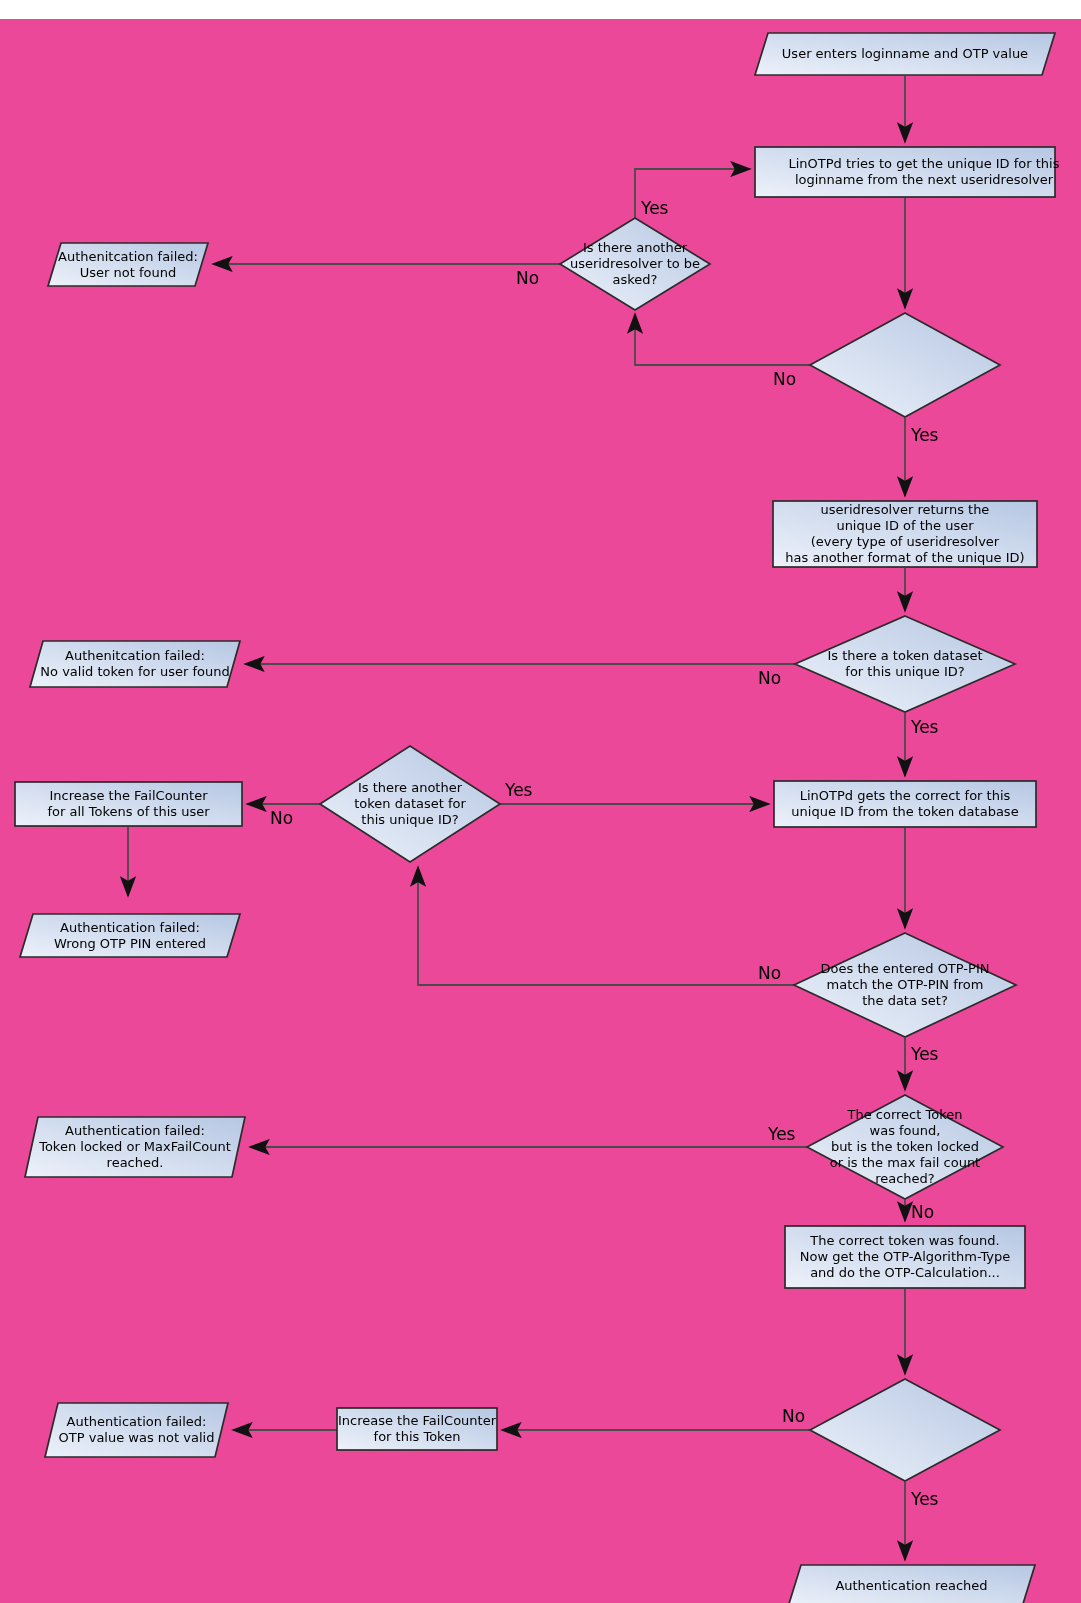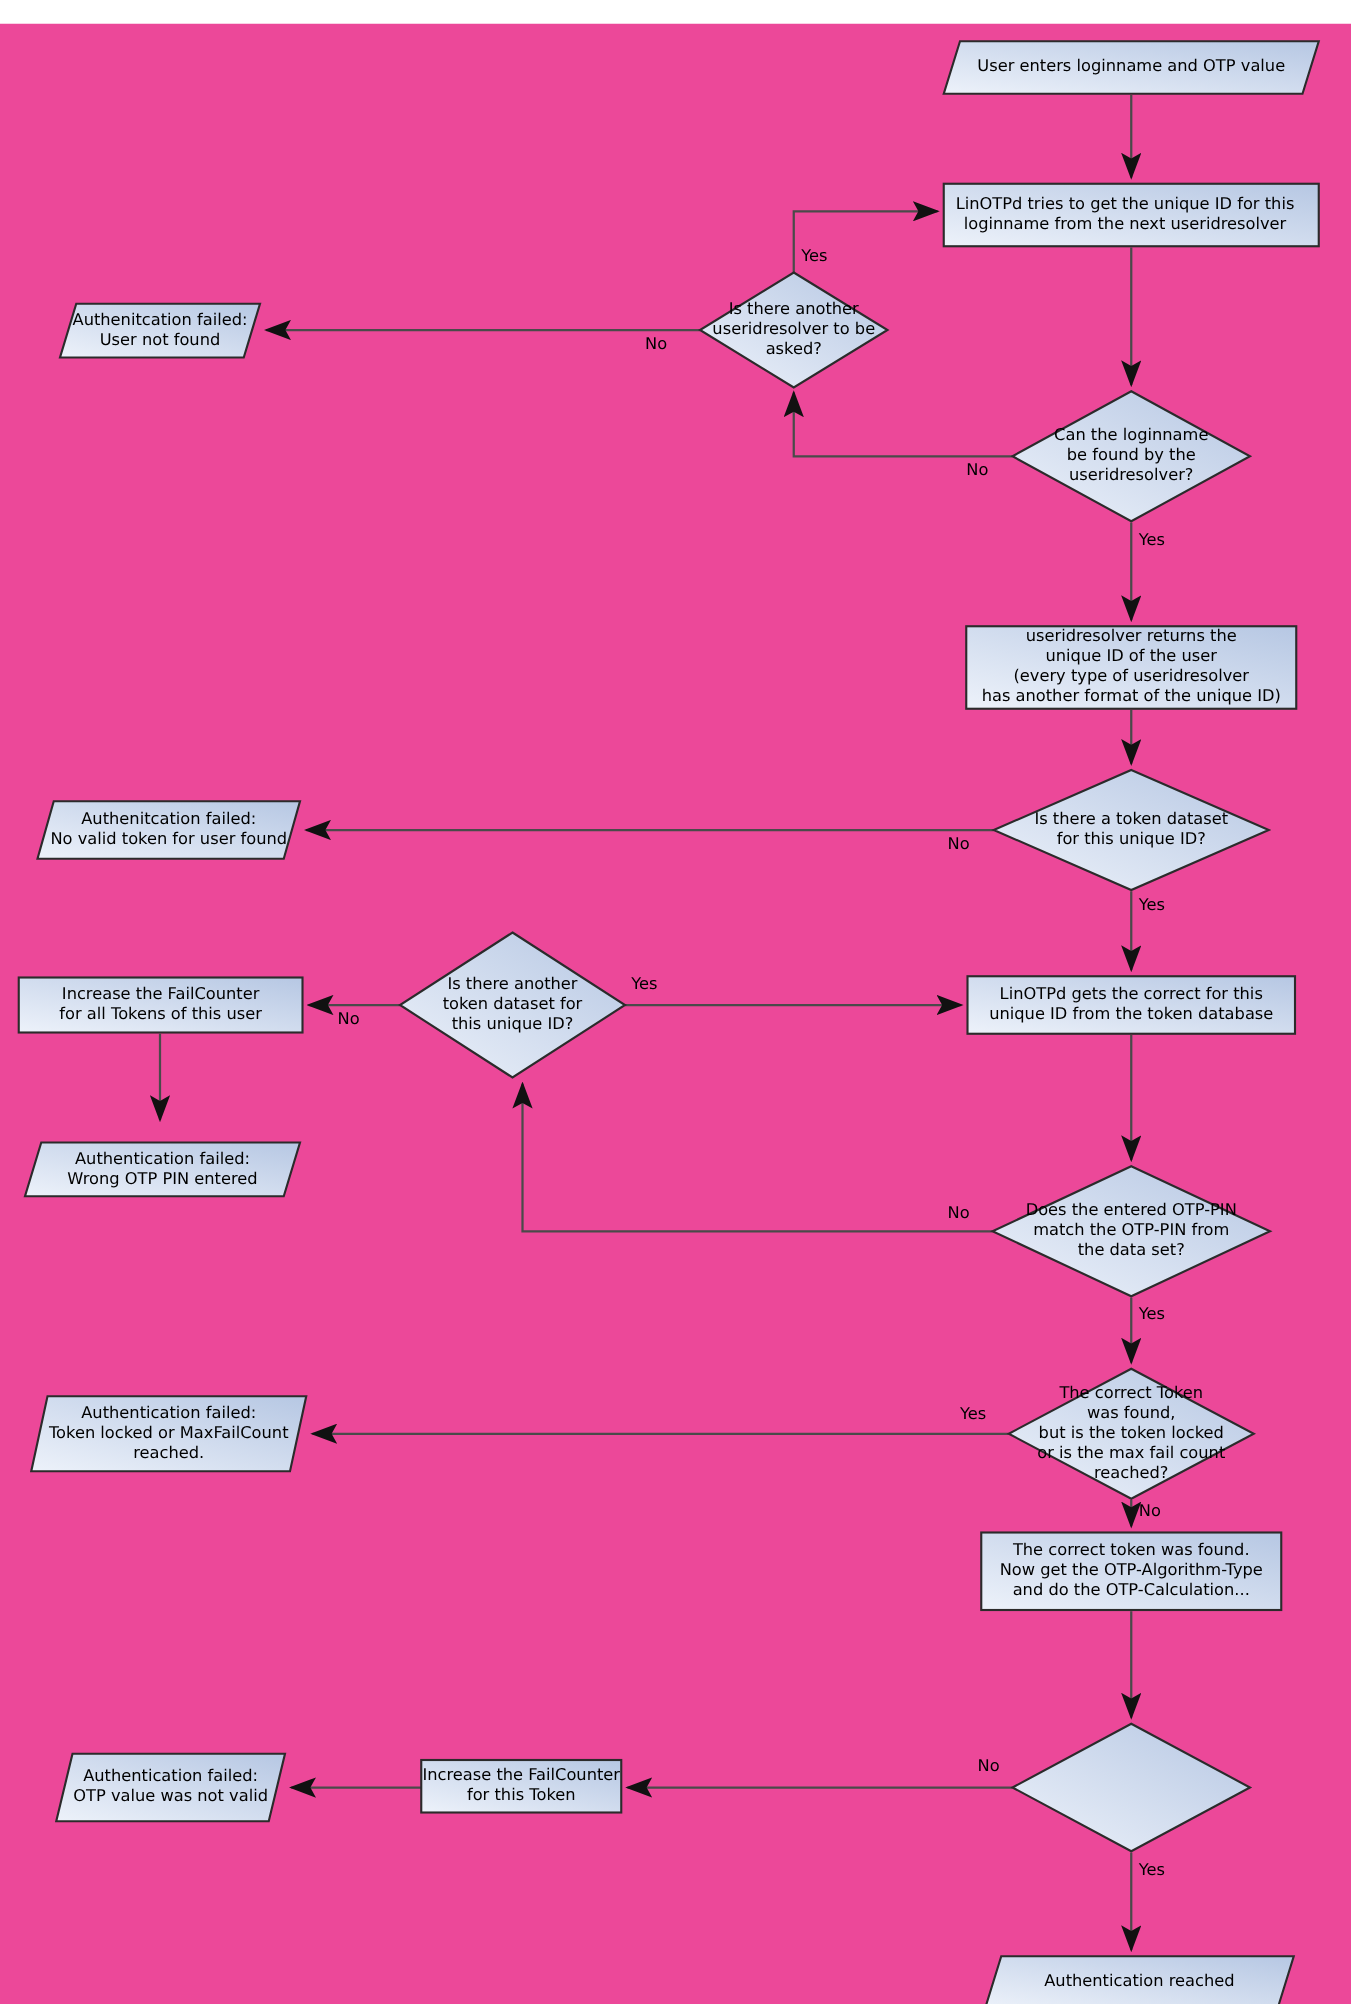--- a/index.html
+++ b/index.html
@@ -28,21 +28,21 @@
     justify-content: center;
     text-align: center;
     white-space: pre-line;
     font-size: 13px;
     line-height: 16px;
     color: #000000;
     pointer-events: none;
   }
   .edge-label {
     position: absolute;
-    font-size: 13px;
+    font-size: 17px;
     color: #000000;
     pointer-events: none;
   }
 </style>
 </head>
 <body>
 
 <div class="canvas">
 
   <svg width="1081" height="1603" viewBox="0 0 1081 1603">
@@ -98,30 +98,27 @@
       <polygon points="38,1098 245,1098 232,1158 25,1158"></polygon>
       <rect x="785" y="1207" width="240" height="62"></rect>
       <polygon points="905,1360 1000,1411 905,1462 810,1411"></polygon>
       <rect x="337" y="1389" width="160" height="42"></rect>
       <polygon points="58,1384 228,1384 215,1438 45,1438"></polygon>
       <polygon points="801,1546 1035,1546 1022,1588 788,1588"></polygon>
     </g>
   </svg>
 
   <div class="node-label" style="left:755px;top:14px;width:300px;height:42px;">User enters loginname and OTP value</div>
-  <div class="node-label" style="left:750px;top:128px;width:300px;height:50px;border-radius:21px;">LinOTPd tries to get the unique ID for this
+  <div class="node-label" style="left:774px;top:128px;width:300px;height:50px;border-radius:21px;">LinOTPd tries to get the unique ID for this
 loginname from the next useridresolver</div>
   <div class="node-label" style="left:555px;top:199px;width:160px;height:92px;">Is there another
 useridresolver to be
 asked?</div>
   <div class="node-label" style="left:48px;top:224px;width:160px;height:43px;">Authenitcation failed:
 User not found</div>
-  <div class="node-label" style="left:810px;top:294px;width:190px;height:104px;">Can the loginname
-be found by the
-useridresolver?</div>
   <div class="node-label" style="left:795px;top:597px;width:220px;height:96px;">Is there a token dataset
 for this unique ID?</div>
   <div class="node-label" style="left:773px;top:482px;width:264px;height:66px;">useridresolver returns the
 unique ID of the user
 (every type of useridresolver
 has another format of the unique ID)</div>
   <div class="node-label" style="left:30px;top:622px;width:210px;height:46px;">Authenitcation failed:
 No valid token for user found</div>
   <div class="node-label" style="left:774px;top:762px;width:262px;height:46px;">LinOTPd gets the correct for this
 unique ID from the token database</div>

